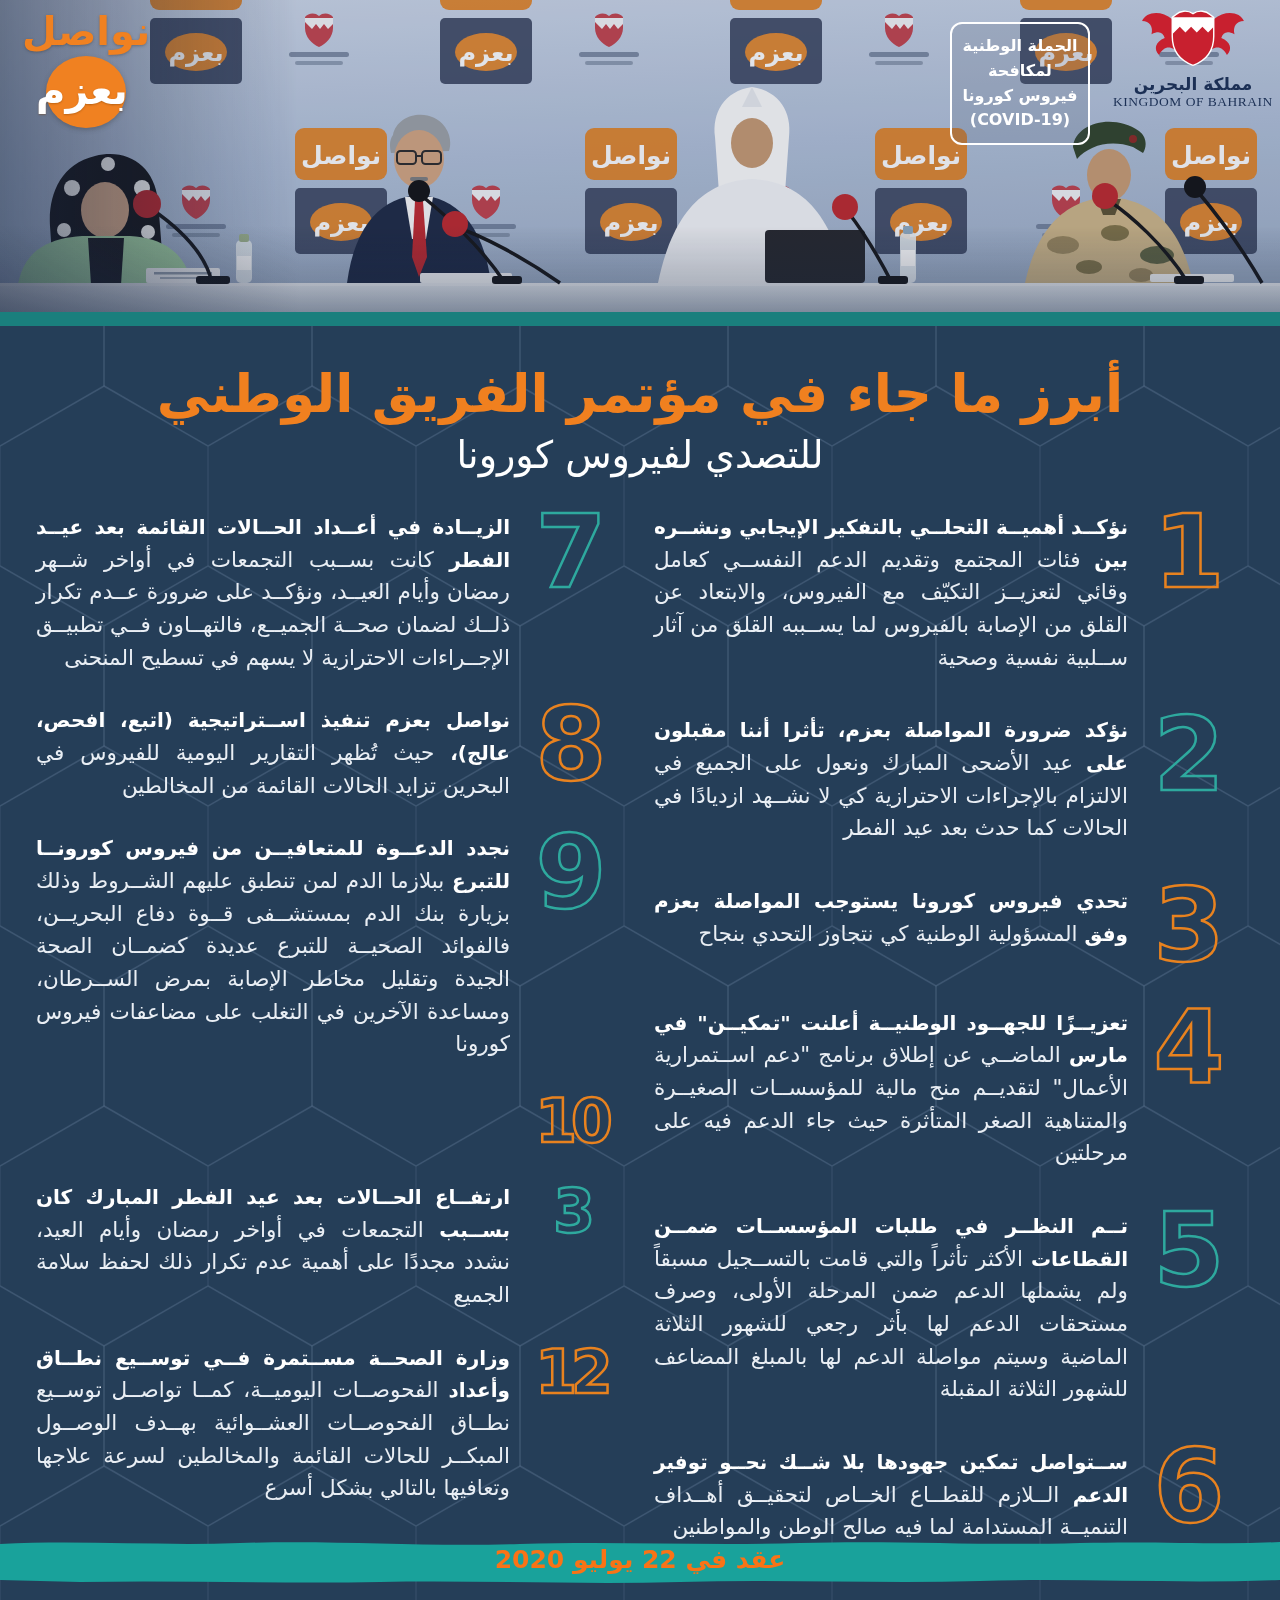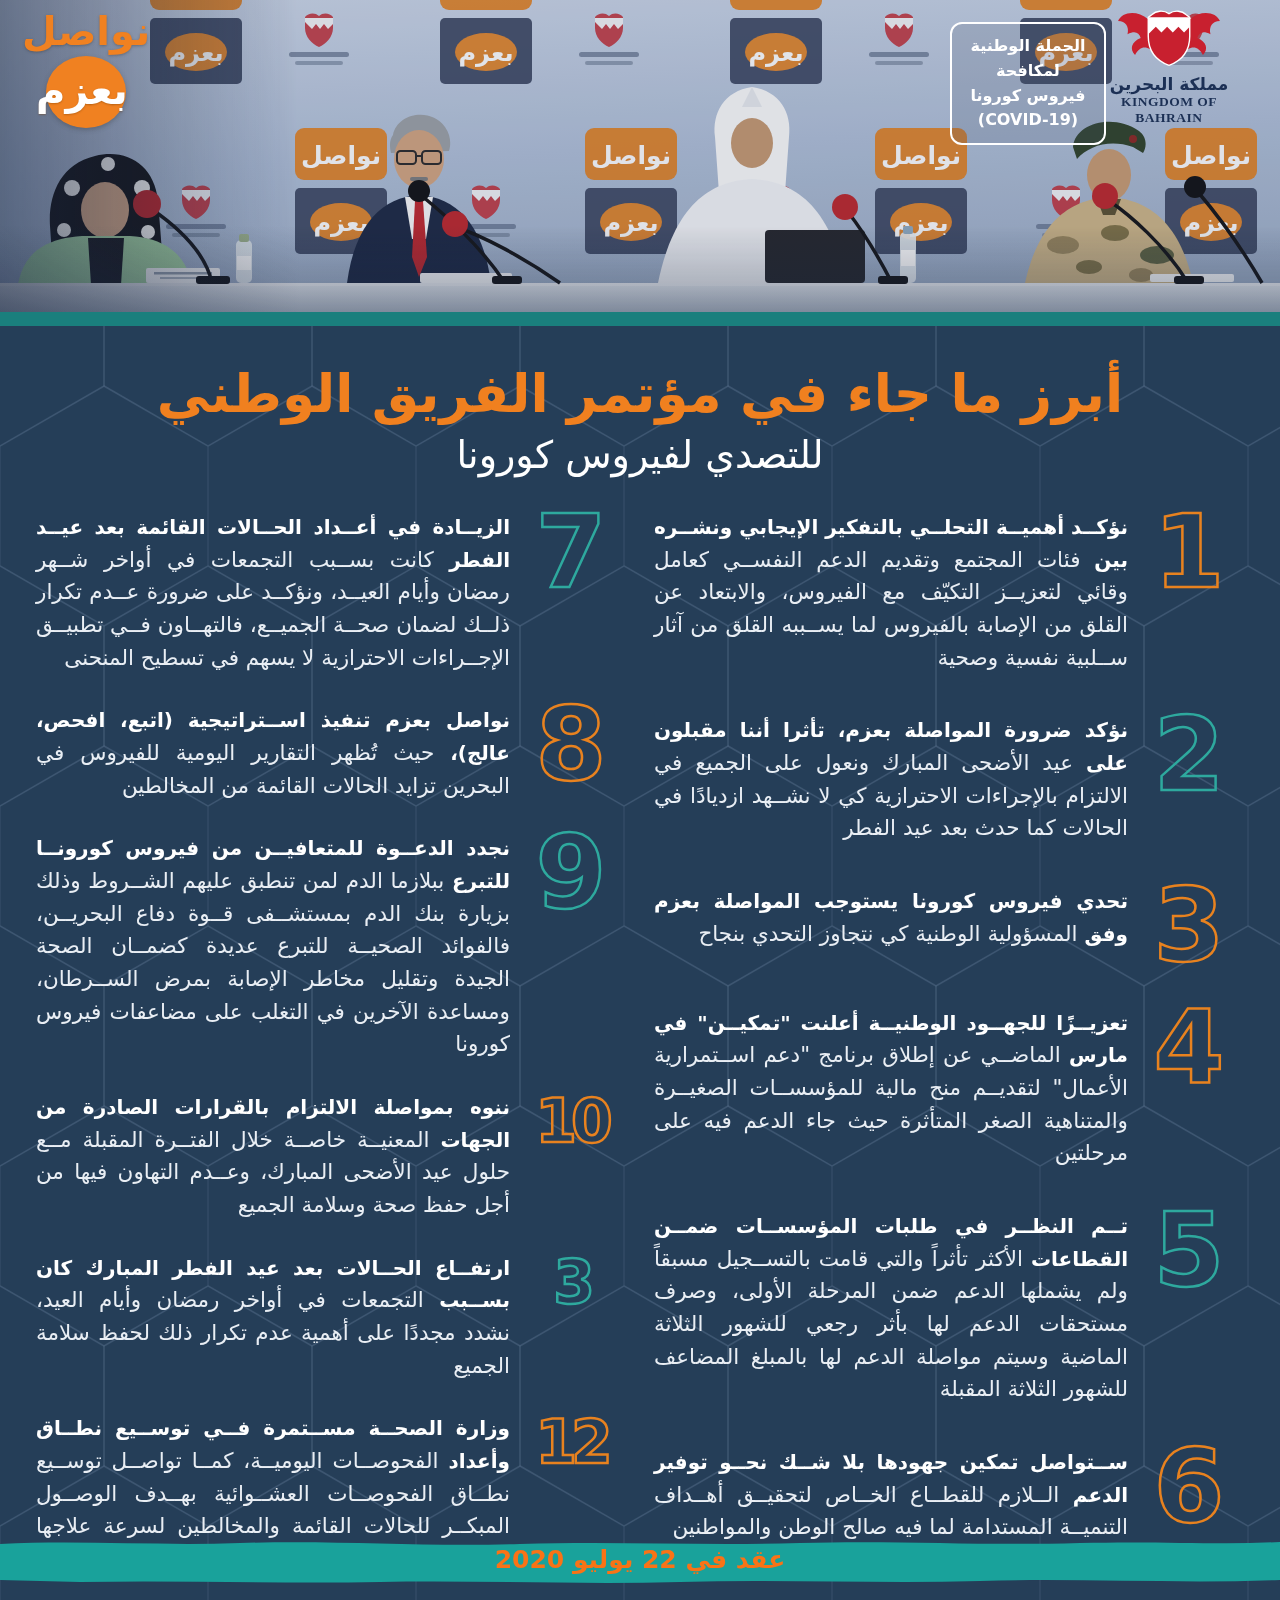--- a/index.html
+++ b/index.html
@@ -9,25 +9,25 @@
   
   .banner { position:relative; width:1280px; height:312px; overflow:hidden; }
   .banner svg.scene { display:block; }
 
   .logo { position:absolute; top:10px; left:22px; width:120px; text-align:center; z-index:5; }
   .logo-l1 { color:#f08121; font-size:40px; font-weight:700; text-shadow:0 1px 3px rgba(40,40,40,.35); line-height:1.05; }
   .logo-l2 { position:relative; height:78px; margin-top:2px; }
   .logo-oval { position:absolute; left:24px; top:2px; width:80px; height:72px; background:#f08121; border-radius:50%; box-shadow:0 2px 5px rgba(40,40,40,.3); }
   .logo-l2-text { position:relative; z-index:1; color:#ffffff; font-size:40px; font-weight:700; line-height:72px; text-shadow:0 1px 2px rgba(120,60,0,.4); }
 
-  .campaign-badge { position:absolute; top:22px; left:950px; width:156px; border:2px solid #ffffff; border-radius:12px; padding:10px 8px; text-align:center; color:#ffffff; font-weight:700; font-size:16px; line-height:1.55; background:rgba(70,85,110,.18); z-index:5; }
-
-  .emblem { position:absolute; top:6px; left:1088px; width:162px; text-align:center; z-index:5; }
+  .campaign-badge { position:absolute; top:22px; left:950px; width:140px; border:2px solid #ffffff; border-radius:12px; padding:10px 8px; text-align:center; color:#ffffff; font-weight:700; font-size:16px; line-height:1.55; background:rgba(70,85,110,.18); z-index:5; }
+
+  .emblem { position:absolute; top:6px; left:1112px; width:162px; text-align:center; z-index:5; }
   .emblem-ar { color:#1c3055; font-size:17px; font-weight:700; margin-top:-2px; }
-  .emblem-en { color:#1c3055; font-size:13.5px; font-weight:700; font-family:"Liberation Serif", serif; letter-spacing:.5px; }
+  .emblem-en { color:#1c3055; font-size:13.5px; font-weight:400; font-family:"Liberation Serif", serif; letter-spacing:.5px; }
 
   .divider { width:1280px; height:14px; background:#1a7f7d; }
 
   
   main { position:relative; width:1280px; height:1274px; background:#253e58; overflow:hidden; }
   .hexbg { position:absolute; top:0; left:0; z-index:0; }
   .content { position:relative; z-index:1; }
 
   .page-title { color:#f0801f; font-size:53px; font-weight:700; text-align:center; padding-top:38px; line-height:1.15; }
   .page-subtitle { color:#ffffff; font-size:38px; font-weight:400; text-align:center; margin-top:8px; }
@@ -303,21 +303,20 @@
         <div class="item">
           <div class="num orange">8</div>
           <p class="txt"><strong>نواصل بعزم تنفيذ اســتراتيجية (اتبع، افحص، عالج)،</strong> <span>حيث تُظهر التقارير اليومية للفيروس في البحرين تزايد الحالات القائمة من المخالطين</span></p>
         </div>
         <div class="item">
           <div class="num teal">9</div>
           <p class="txt"><strong>نجدد الدعــوة للمتعافيــن من فيروس كورونــا للتبرع</strong> <span>ببلازما الدم لمن تنطبق عليهم الشــروط وذلك بزيارة بنك الدم بمستشــفى قــوة دفاع البحريــن، فالفوائد الصحيــة للتبرع عديدة كضمــان الصحة الجيدة وتقليل مخاطر الإصابة بمرض الســرطان، ومساعدة الآخرين في التغلب على مضاعفات فيروس كورونا</span></p>
         </div>
         <div class="item">
           <div class="num two-digit orange">10</div>
-          <p class="txt"><strong>ننوه بمواصلة الالتزام بالقرارات الصادرة من الجهات</strong> <span>المعنيــة خاصــة خلال الفتــرة المقبلة مــع حلول عيد الأضحى المبارك، وعــدم التهاون فيها من أجل حفظ صحة وسلامة الجميع</span></p>
         </div>
         <div class="item">
           <div class="num two-digit teal">3</div>
           <p class="txt"><strong>ارتفــاع الحــالات بعد عيد الفطر المبارك كان بســبب</strong> <span>التجمعات في أواخر رمضان وأيام العيد، نشدد مجددًا على أهمية عدم تكرار ذلك لحفظ سلامة الجميع</span></p>
         </div>
         <div class="item">
           <div class="num two-digit orange">12</div>
           <p class="txt"><strong>وزارة الصحــة مســتمرة فــي توســيع نطــاق وأعداد</strong> <span>الفحوصــات اليوميــة، كمــا تواصــل توســيع نطــاق الفحوصــات العشــوائية بهــدف الوصــول المبكــر للحالات القائمة والمخالطين لسرعة علاجها وتعافيها بالتالي بشكل أسرع</span></p>
         </div>
       </section>

